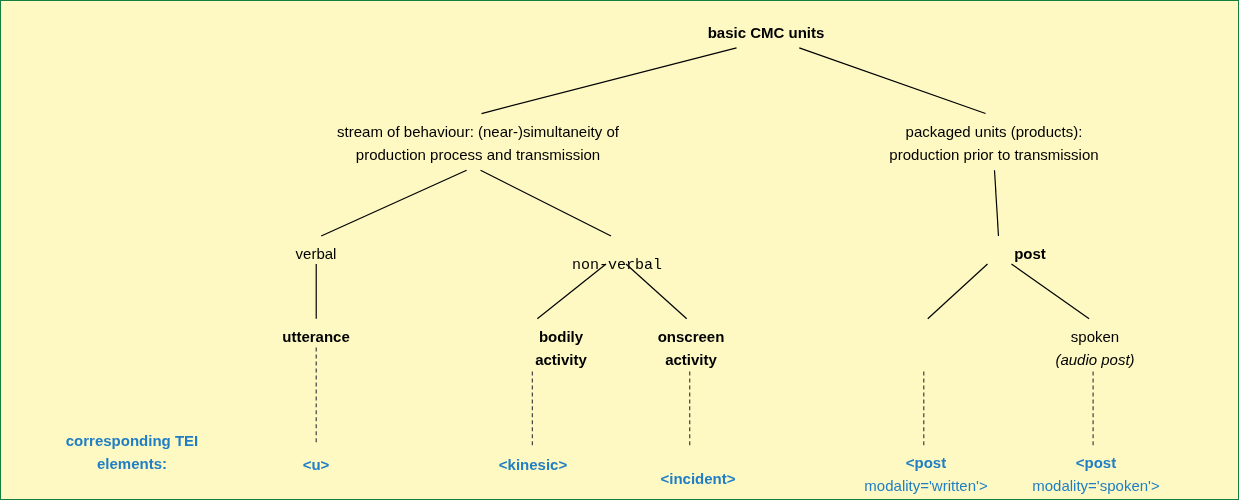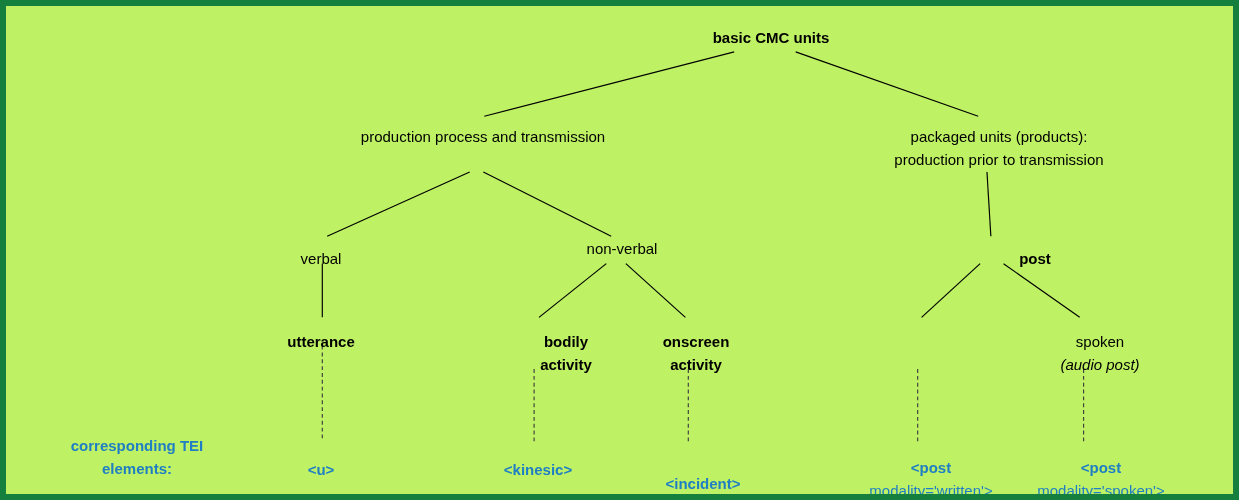--- a/index.html
+++ b/index.html
@@ -1,21 +1,21 @@
 <!DOCTYPE html>
 <html style="--accent: #1F7EC4;"><head>
 <meta charset="utf-8">
 <style>
   html,body{margin:0;padding:0;background:#fff;}
   .canvas{
     position:relative;
     width:1239px;height:500px;
     box-sizing:border-box;
-    border:6px solid #15803d;
-    background:#bef264;
+    border:1px solid #15803d;
+    background:#fef9c3;
     font-family:"Liberation Sans", sans-serif;
     color:#000;
     overflow:hidden;
   }
   .edges{position:absolute;left:0;top:0;width:100%;height:100%;}
   .node{
     position:absolute;
     transform:translateX(-50%);
     text-align:center;
     font-size:15px;
@@ -50,33 +50,34 @@
     <line x1="690" y1="372" x2="690" y2="446" stroke="#404040" stroke-width="1.2" stroke-dasharray="4,3"></line>
     <line x1="925" y1="372" x2="925" y2="446" stroke="#404040" stroke-width="1.2" stroke-dasharray="4,3"></line>
     <line x1="1095" y1="372" x2="1095" y2="446" stroke="#404040" stroke-width="1.2" stroke-dasharray="4,3"></line>
   </svg>
 
   <div class="node bold" style="left:765px;top:20px;">
     <span>basic CMC units</span>
   </div>
 
   <div class="node" style="left:477px;top:119px;">
+    <div>stream of behaviour: (near-)simultaneity of</div>
     <div>production process and transmission</div>
   </div>
 
   <div class="node" style="left:993px;top:119px;">
     <div>packaged units (products):</div>
     <div>production prior to transmission</div>
   </div>
 
   <div class="node" style="left:315px;top:241px;">
     <span>verbal</span>
   </div>
 
-  <div class="node" style="left:616px;top:231px;">
+  <div class="node" style="left:616px;top:253px;font-family:Liberation Mono, monospace;">
     <span>non-verbal</span>
   </div>
 
   <div class="node bold" style="left:1000px;top:241px;margin-left:29px;">
     <span>post</span>
   </div>
 
   <div class="node bold" style="left:315px;top:324px;">
     <span>utterance</span>
   </div>

